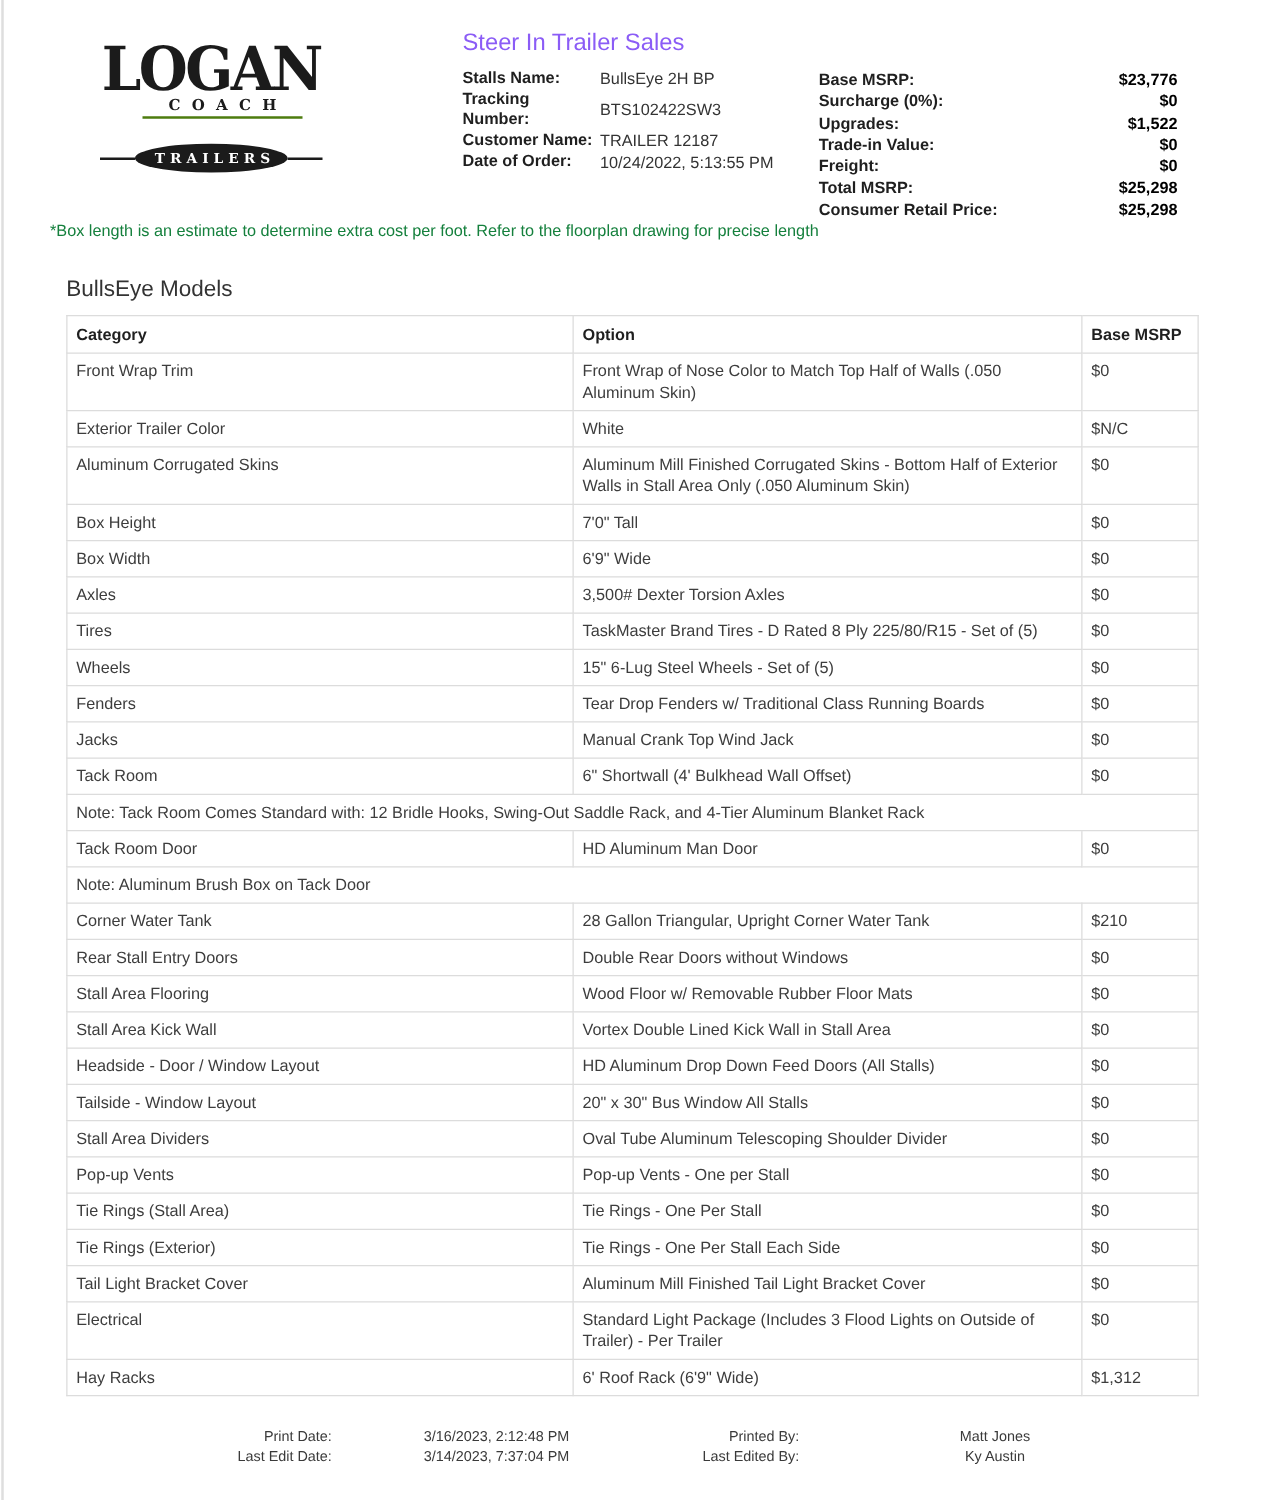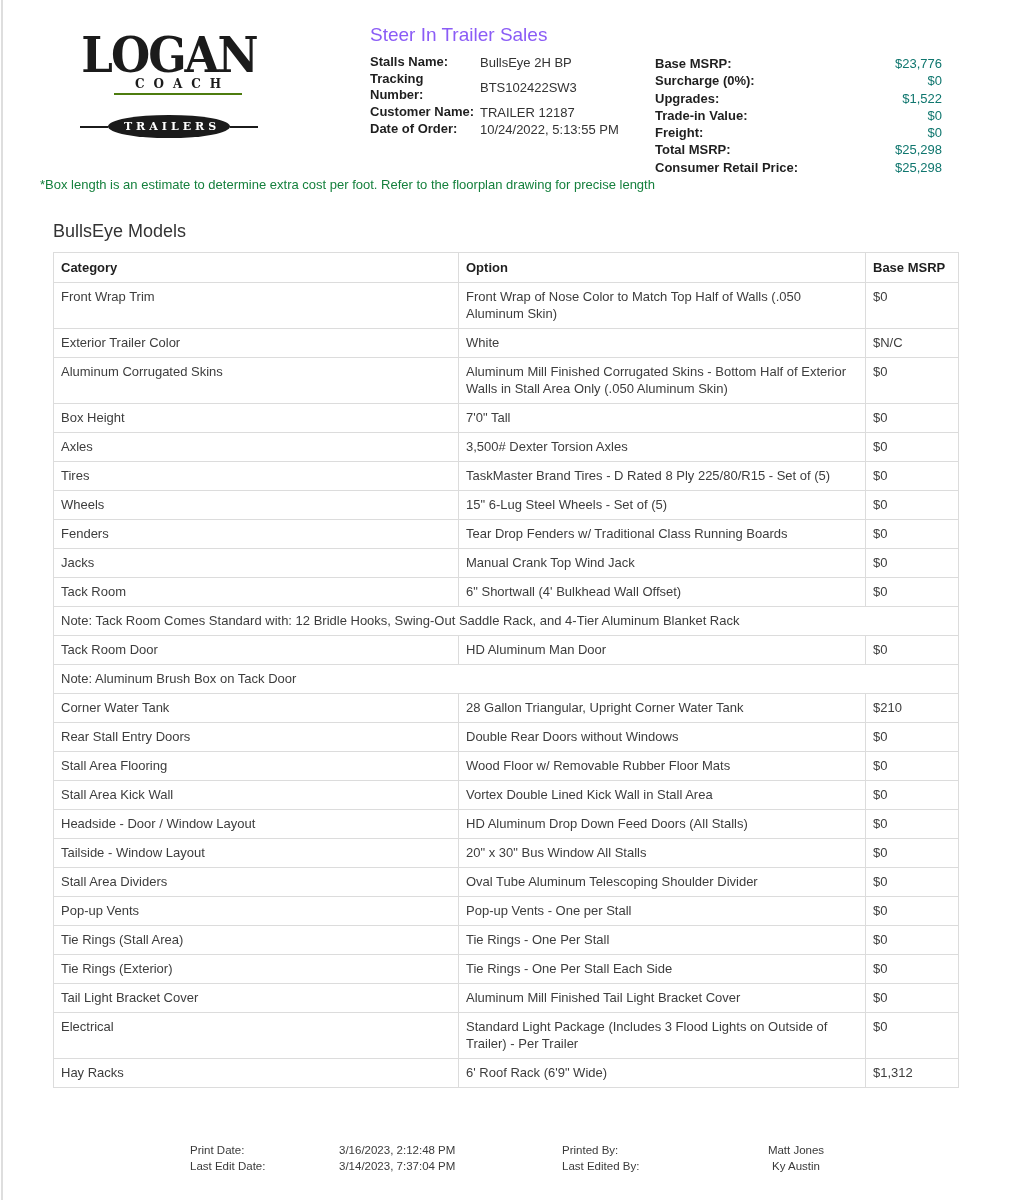--- a/index.html
+++ b/index.html
@@ -39,39 +39,39 @@
   
   .doc-title { position:absolute; left:370px; top:24px; font-size:19px; font-weight:400; color:#8b5cf6; }
   .order-info { position:absolute; left:370px; top:54px; width:283px; }
   .order-info-row { display:flex; align-items:center; margin-bottom:1px; }
   .order-info-row .lbl { width:105px; font-weight:bold; font-size:13px; line-height:16px; color:#1f1f1f; }
   .order-info-row .val { flex:1; font-size:13px; color:#333; padding-left:5px; }
 
   .pricing { position:absolute; left:655px; top:55px; width:287px; }
   .pricing-row { display:flex; justify-content:space-between; line-height:17.3px; }
   .pricing-row .lbl { font-weight:bold; font-size:13px; color:#1f1f1f; }
-  .pricing-row .val { font-size:13px; color:#0f766e; }
+  .pricing-row .val { font-size:13px; color:#000000;font-weight:bold; }
 
   .top-note { position:absolute; left:40px; top:177px; font-size:13px; color:#15803d; }
 
   
   .section-heading { position:absolute; left:53px; top:221px; font-size:18px; font-weight:400; color:#333; }
   .models-table {
     position:absolute; left:53px; top:252px; width:905px;
     border-collapse:collapse; table-layout:fixed;
   }
   .models-table col.c1 { width:405px; }
   .models-table col.c2 { width:407px; }
   .models-table col.c3 { width:93px; }
   .models-table th, .models-table td { border:1px solid #dcdcdc; vertical-align:top; text-align:left; }
   .models-table th { padding:7px 7px; font-size:13px; color:#1f1f1f; font-weight:bold; }
   .models-table td { padding:5px 7px 6px 7px; font-size:13px; color:#3d3d3d; line-height:17px; }
 
   
-  .footer-block { position:absolute; top:1143px; font-size:11.5px; line-height:15.5px; color:#3a3a3a; }
+  .footer-block { position:absolute; top:1143px; font-size:11.5px; line-height:15.5px; color:#3a3a3a;text-align:right; }
   .f-l1 { left:190px; }
   .f-v1 { left:339px; }
   .f-l2 { left:562px; }
   .f-v2 { left:696px; width:200px; text-align:center; }
 </style>
 </head>
 <body>
 
 <div class="page">
   <div class="left-edge"></div>
@@ -179,20 +179,25 @@
     <td>Aluminum Mill Finished Corrugated Skins - Bottom Half of Exterior Walls in Stall Area Only (.050 Aluminum Skin)</td>
     <td>$0</td>
   </tr>
 
   <tr>
     <td>Box Height</td>
     <td>7'0" Tall</td>
     <td>$0</td>
   </tr>
 
+  <tr>
+    <td>Box Width</td>
+    <td>6'9" Wide</td>
+    <td>$0</td>
+  </tr>
 
   <tr>
     <td>Axles</td>
     <td>3,500# Dexter Torsion Axles</td>
     <td>$0</td>
   </tr>
 
   <tr>
     <td>Tires</td>
     <td>TaskMaster Brand Tires - D Rated 8 Ply 225/80/R15 - Set of (5)</td>

